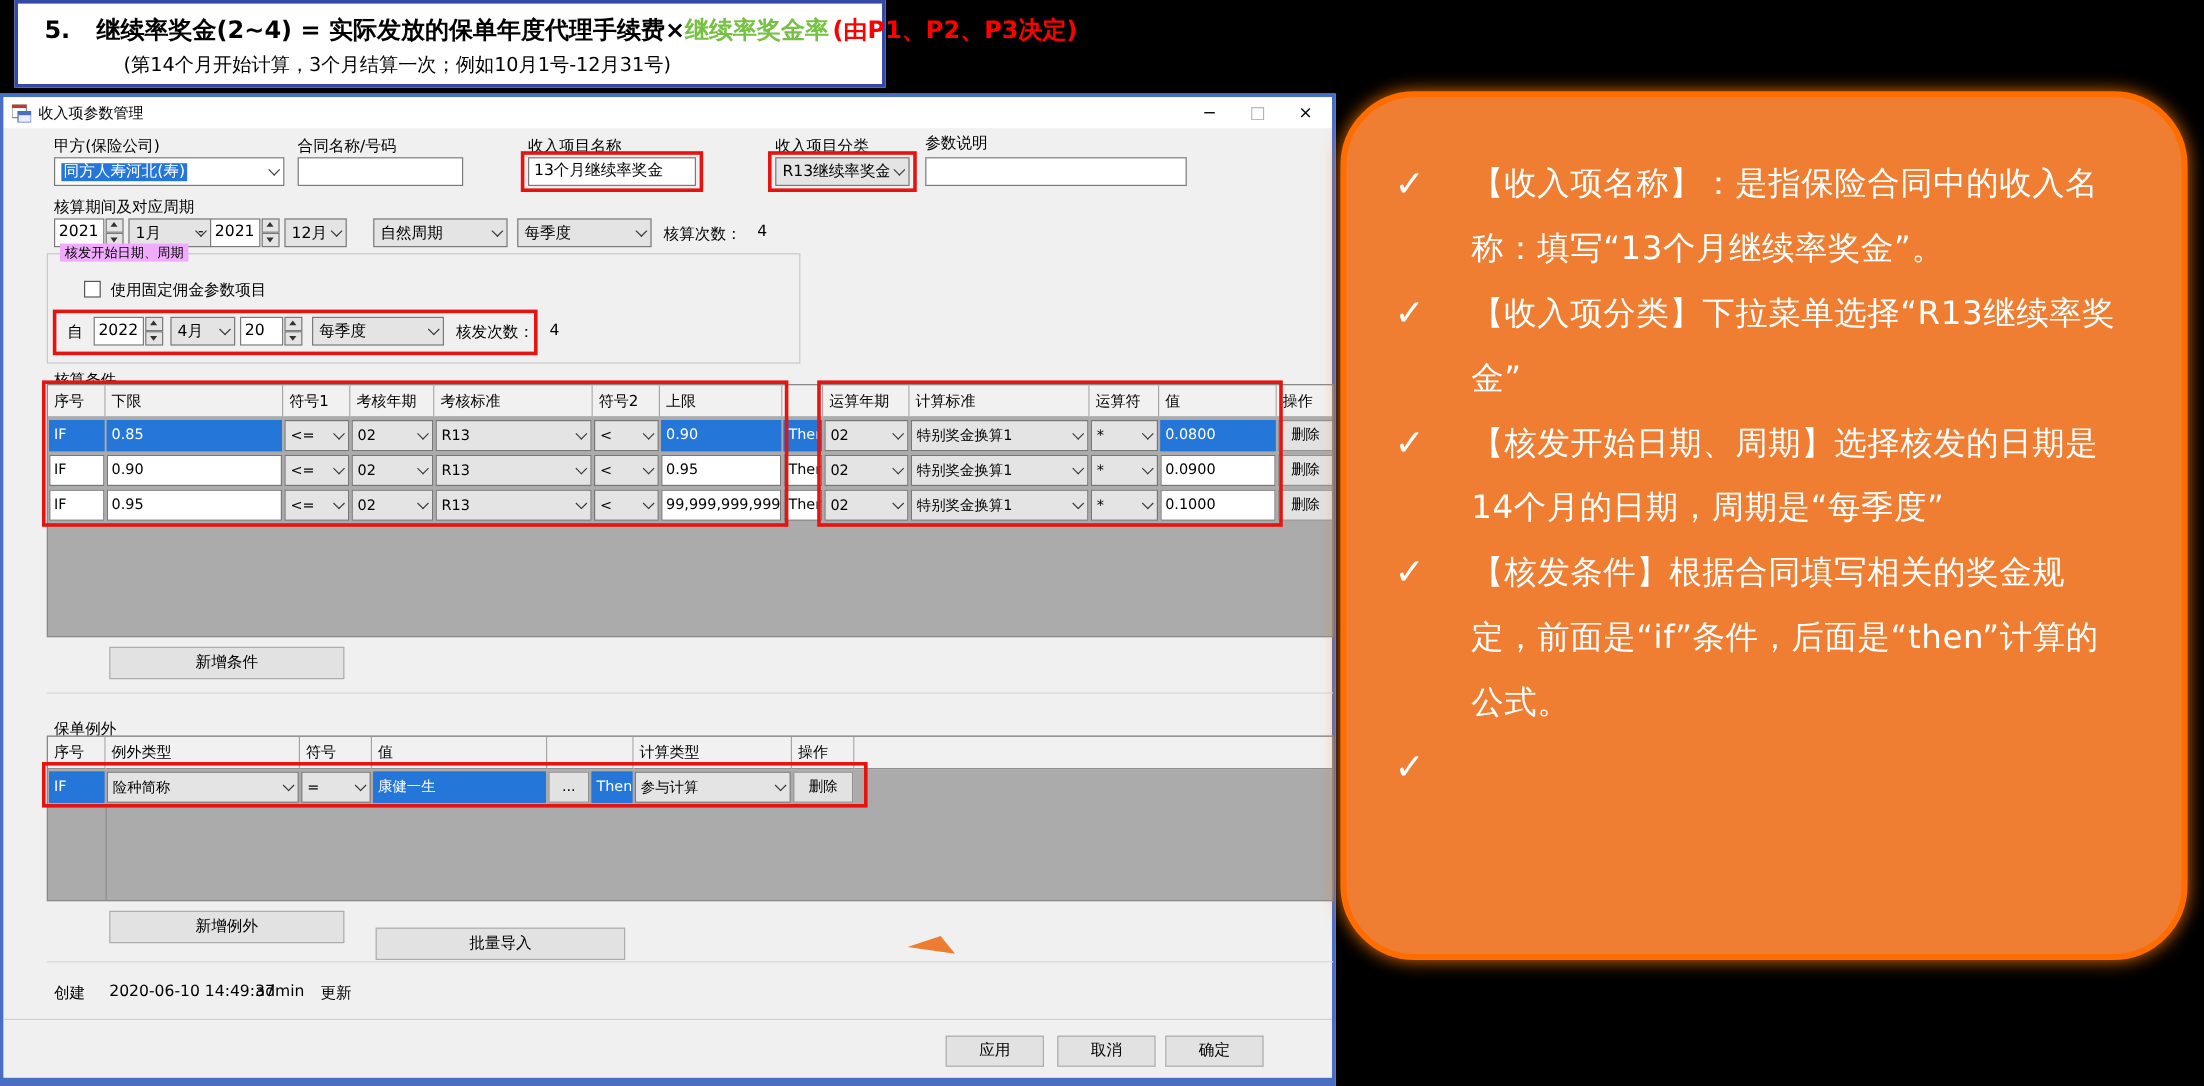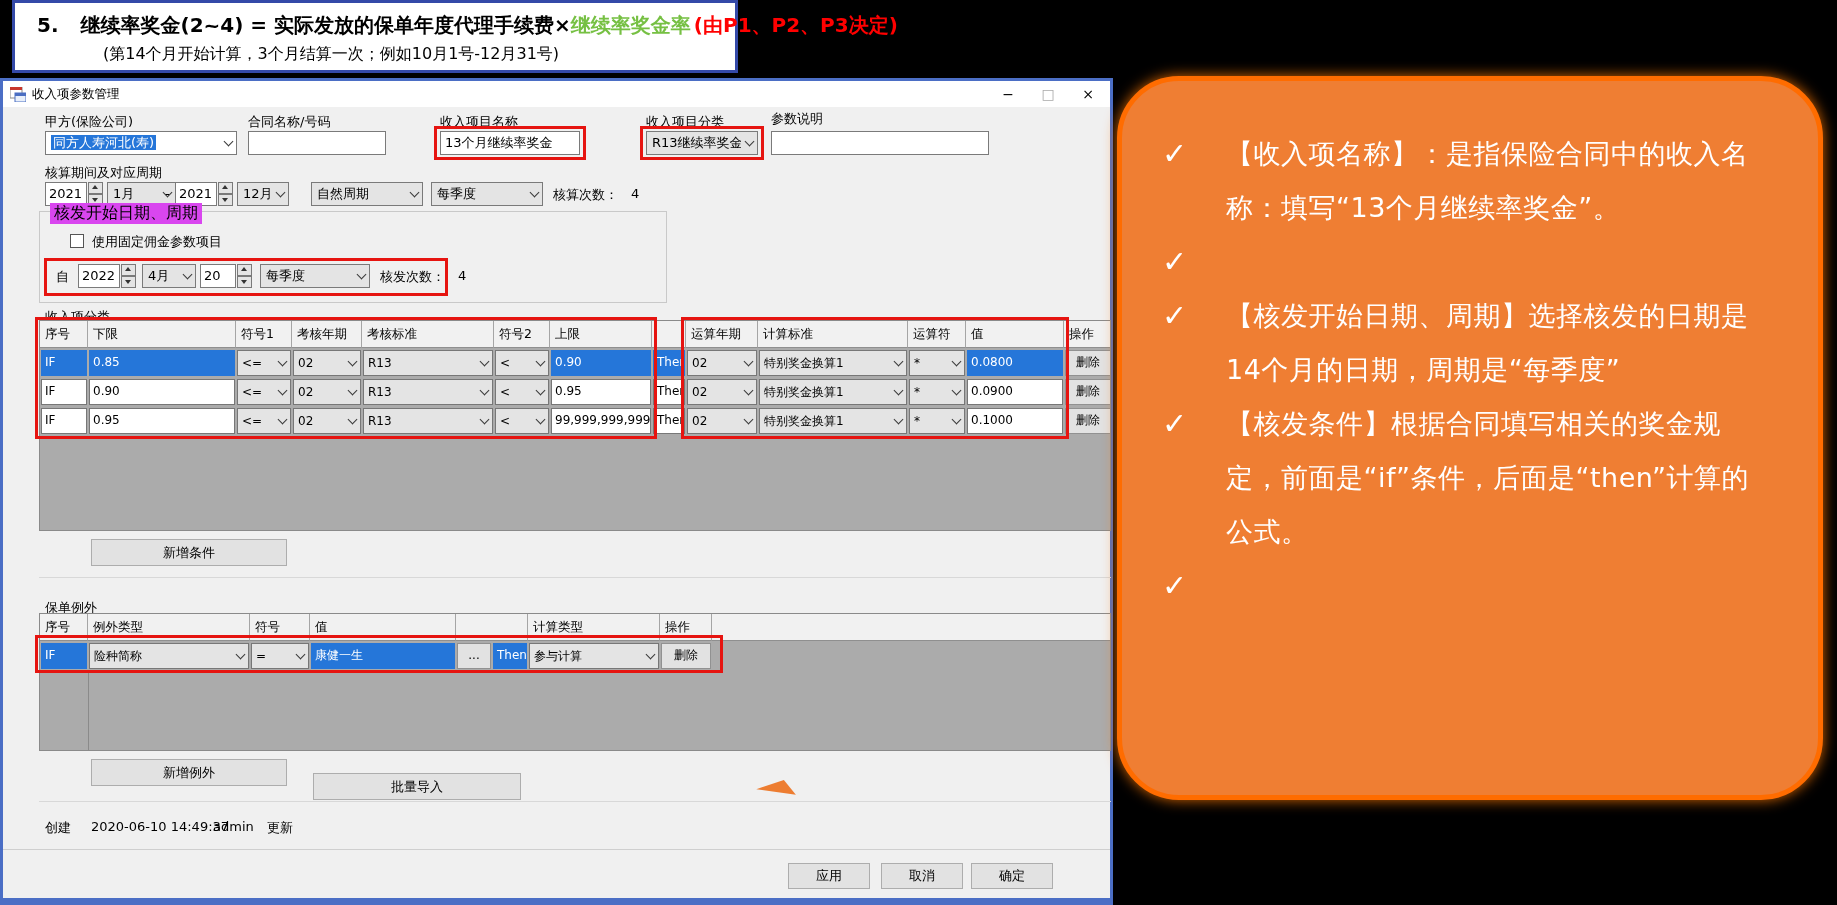--- a/index.html
+++ b/index.html
@@ -37,21 +37,21 @@
               transform:rotate(45deg);margin-top:-3px;}
   .spin{position:absolute;height:24px;display:flex;}
   .spin .num{flex:1;background:#fff;border:1px solid #7a7a7a;box-sizing:border-box;font-size:13px;line-height:22px;padding:0 3px;}
   .spin .ud{width:15px;margin-left:1px;display:flex;flex-direction:column;}
   .sb{flex:1;background:#E4E4E4;border:1px solid #7a7a7a;box-sizing:border-box;position:relative;}
   .sb.up::after{content:"";position:absolute;left:3px;top:2px;border-left:3.5px solid transparent;
                 border-right:3.5px solid transparent;border-bottom:4px solid #333;}
   .sb.dn::after{content:"";position:absolute;left:3px;top:3px;border-left:3.5px solid transparent;
                 border-right:3.5px solid transparent;border-top:4px solid #333;}
   .gbox{position:absolute;border:1px solid #C9C9C9;background:#F0F0F0;box-sizing:border-box;}
-  .gleg{position:absolute;top:-9px;left:10px;background:#d946ef;padding:0 4px;font-size:16px;white-space:nowrap;text-align:right;}
+  .gleg{position:absolute;top:-9px;left:10px;background:#f0abfc;padding:0 4px;font-size:11px;white-space:nowrap;text-align:right;}
   .cbx{position:absolute;width:14px;height:14px;background:#fff;border:1px solid #555;box-sizing:border-box;}
   .redbox{position:absolute;border:3px solid #E61410;box-sizing:border-box;z-index:6;pointer-events:none;}
   .tbl{position:absolute;background:#ABABAB;border:1px solid #8a8a8a;box-sizing:border-box;overflow:hidden;}
   .thead{display:flex;}
   .th{height:27px;line-height:26px;background:#F1F1F1;border-right:1px solid #A5A5A5;border-bottom:1px solid #8f8f8f;
       box-sizing:border-box;font-size:12.5px;padding-left:5px;white-space:nowrap;overflow:hidden;flex:none;}
   .trow{display:flex;height:29px;}
   .td{flex:none;box-sizing:border-box;padding:2px 1px 1px 1px;}
   .bx{height:100%;box-sizing:border-box;border:1px solid #777;background:#fff;font-size:12px;line-height:22px;
       padding:0 3px;white-space:nowrap;overflow:hidden;}
@@ -184,21 +184,21 @@
             </span>
         </div>
         <div class="combo" style="left:220px;top:52px;width:110px">
           <span class="cv">每季度</span>
           <span class="arr"></span>
         </div>
         <div class="lbl" style="left:340px;top:56px">核发次数：</div>
         <div class="lbl" style="left:418px;top:56px">4</div>
       </div>
 
-      <div class="lbl" style="left:42px;top:201px">收入项分类</div>
+      <div class="lbl" style="left:42px;top:201px">核算条件</div>
       <div class="tbl" style="left:36px;top:213px;width:1072px;height:211px">
         <div class="thead">
           <div class="th" style="width:48px">序号</div>
           <div class="th" style="width:148px">下限</div>
           <div class="th" style="width:56px">符号1</div>
           <div class="th" style="width:70px">考核年期</div>
           <div class="th" style="width:132px">考核标准</div>
           <div class="th" style="width:56px">符号2</div>
           <div class="th" style="width:102px">上限</div>
           <div class="th" style="width:34px"></div>
@@ -474,20 +474,21 @@
 
   <div class="arrowtip"></div>
 
   <div class="callout">
     <div class="c-item">
       <span class="c-check">✓</span>
       <div class="c-text">【收入项名称】：是指保险合同中的收入名称：填写“13个月继续率奖金”。</div>
     </div>
     <div class="c-item">
       <span class="c-check">✓</span>
+      <div class="c-text">【收入项分类】下拉菜单选择“R13继续率奖金”</div>
     </div>
     <div class="c-item">
       <span class="c-check">✓</span>
       <div class="c-text">【核发开始日期、周期】选择核发的日期是14个月的日期，周期是“每季度”</div>
     </div>
     <div class="c-item">
       <span class="c-check">✓</span>
       <div class="c-text">【核发条件】根据合同填写相关的奖金规定，前面是“if”条件，后面是“then”计算的公式。</div>
     </div>
     <div class="c-item">

